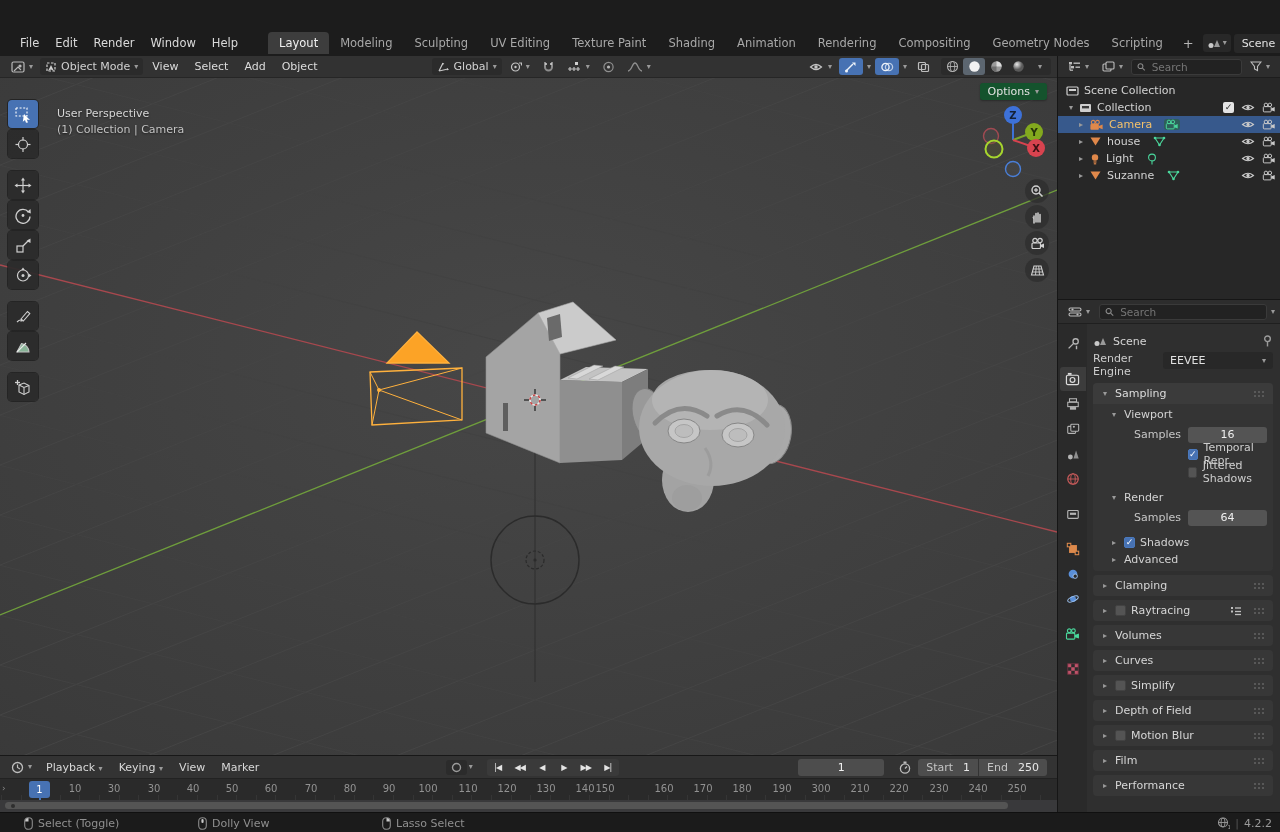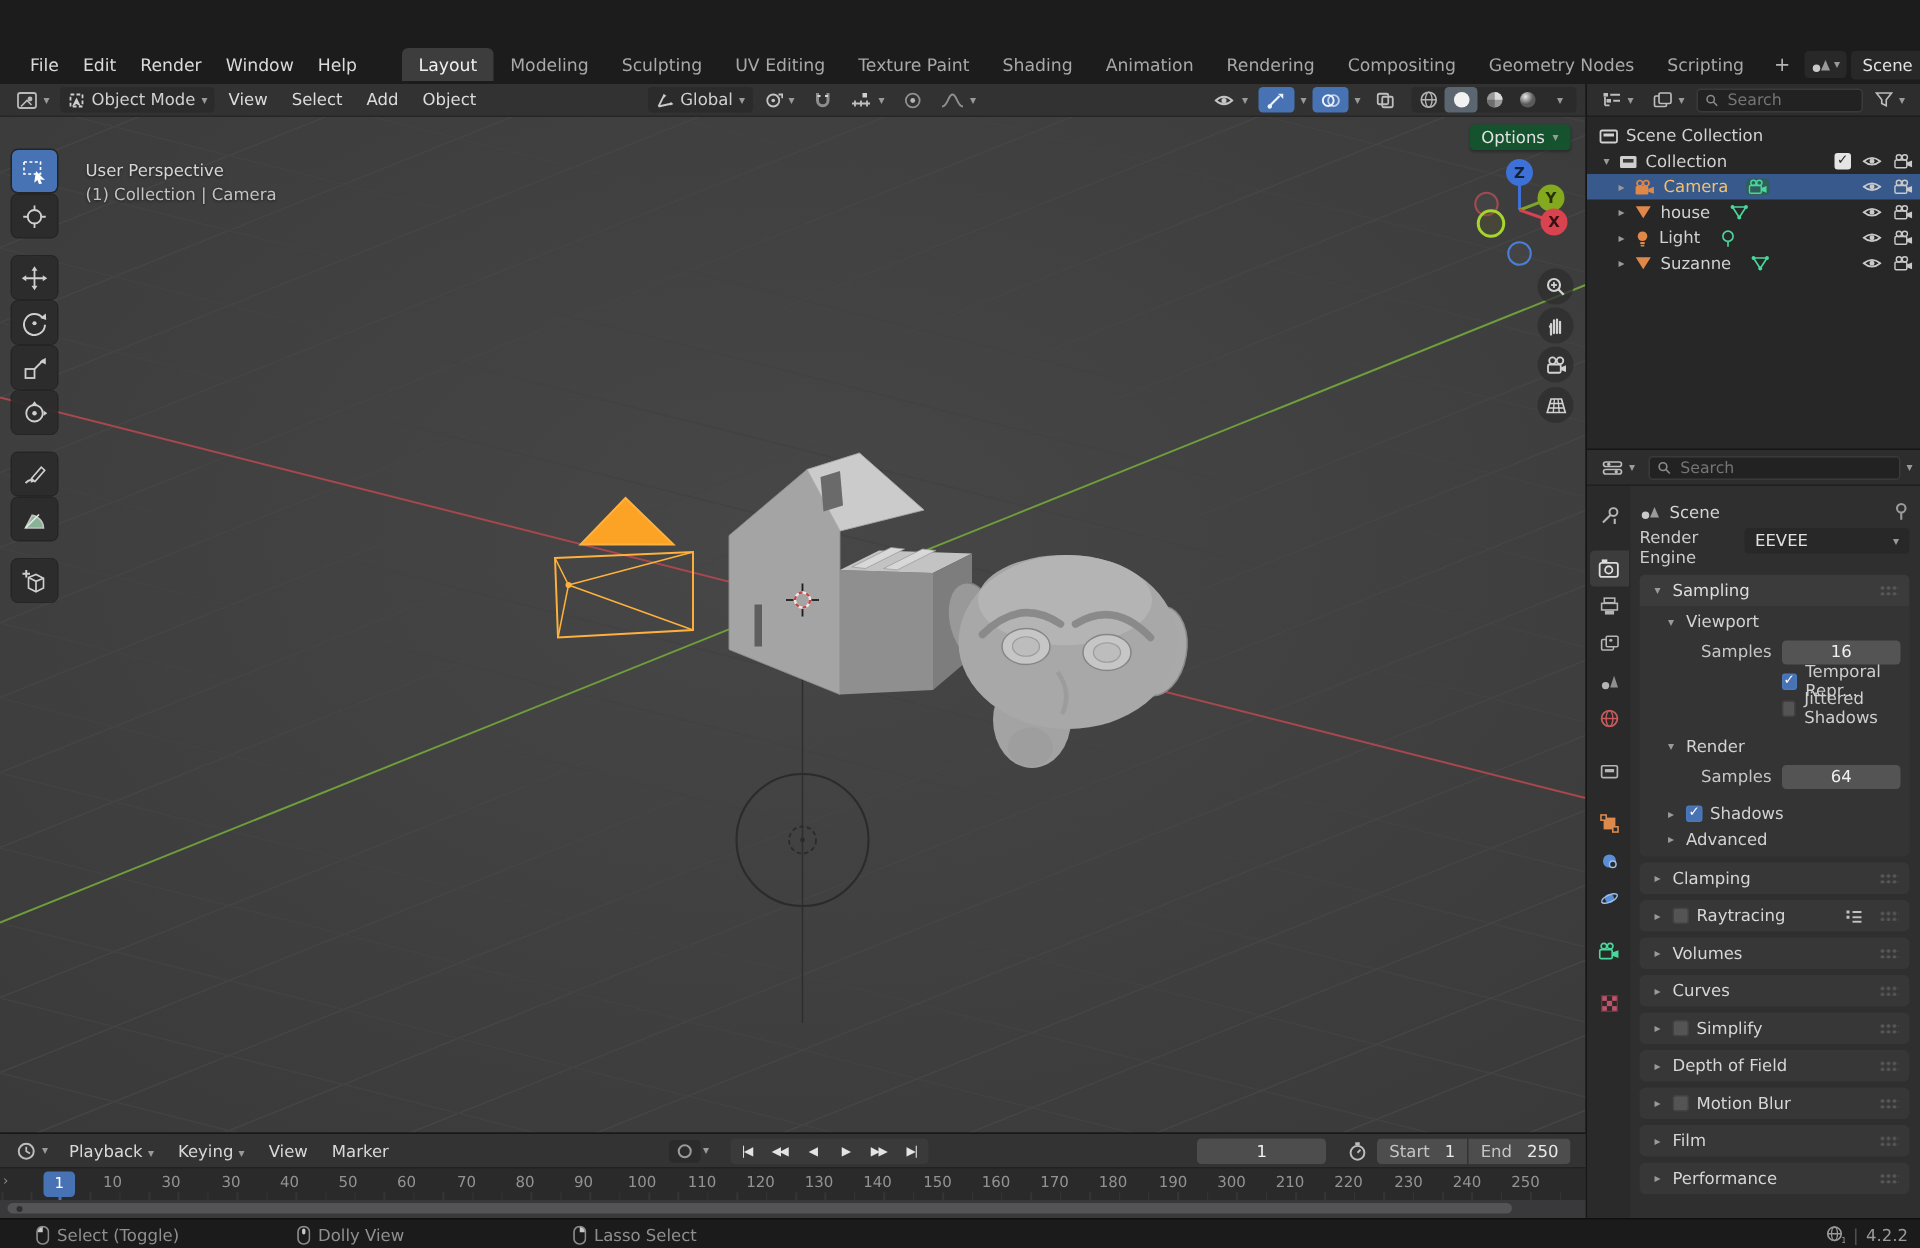--- a/index.html
+++ b/index.html
@@ -1067,21 +1067,21 @@
       <span class="tick" style="left:232px">50</span>
       <span class="tick" style="left:271px">60</span>
       <span class="tick" style="left:311px">70</span>
       <span class="tick" style="left:350px">80</span>
       <span class="tick" style="left:389px">90</span>
       <span class="tick" style="left:428px">100</span>
       <span class="tick" style="left:468px">110</span>
       <span class="tick" style="left:507px">120</span>
       <span class="tick" style="left:546px">130</span>
       <span class="tick" style="left:585px">140</span>
-      <span class="tick" style="left:625px">150</span>
+      <span class="tick" style="left:605px">150</span>
       <span class="tick" style="left:664px">160</span>
       <span class="tick" style="left:703px">170</span>
       <span class="tick" style="left:742px">180</span>
       <span class="tick" style="left:782px">190</span>
       <span class="tick" style="left:821px">300</span>
       <span class="tick" style="left:860px">210</span>
       <span class="tick" style="left:899px">220</span>
       <span class="tick" style="left:939px">230</span>
       <span class="tick" style="left:978px">240</span>
       <span class="tick" style="left:1017px">250</span>

